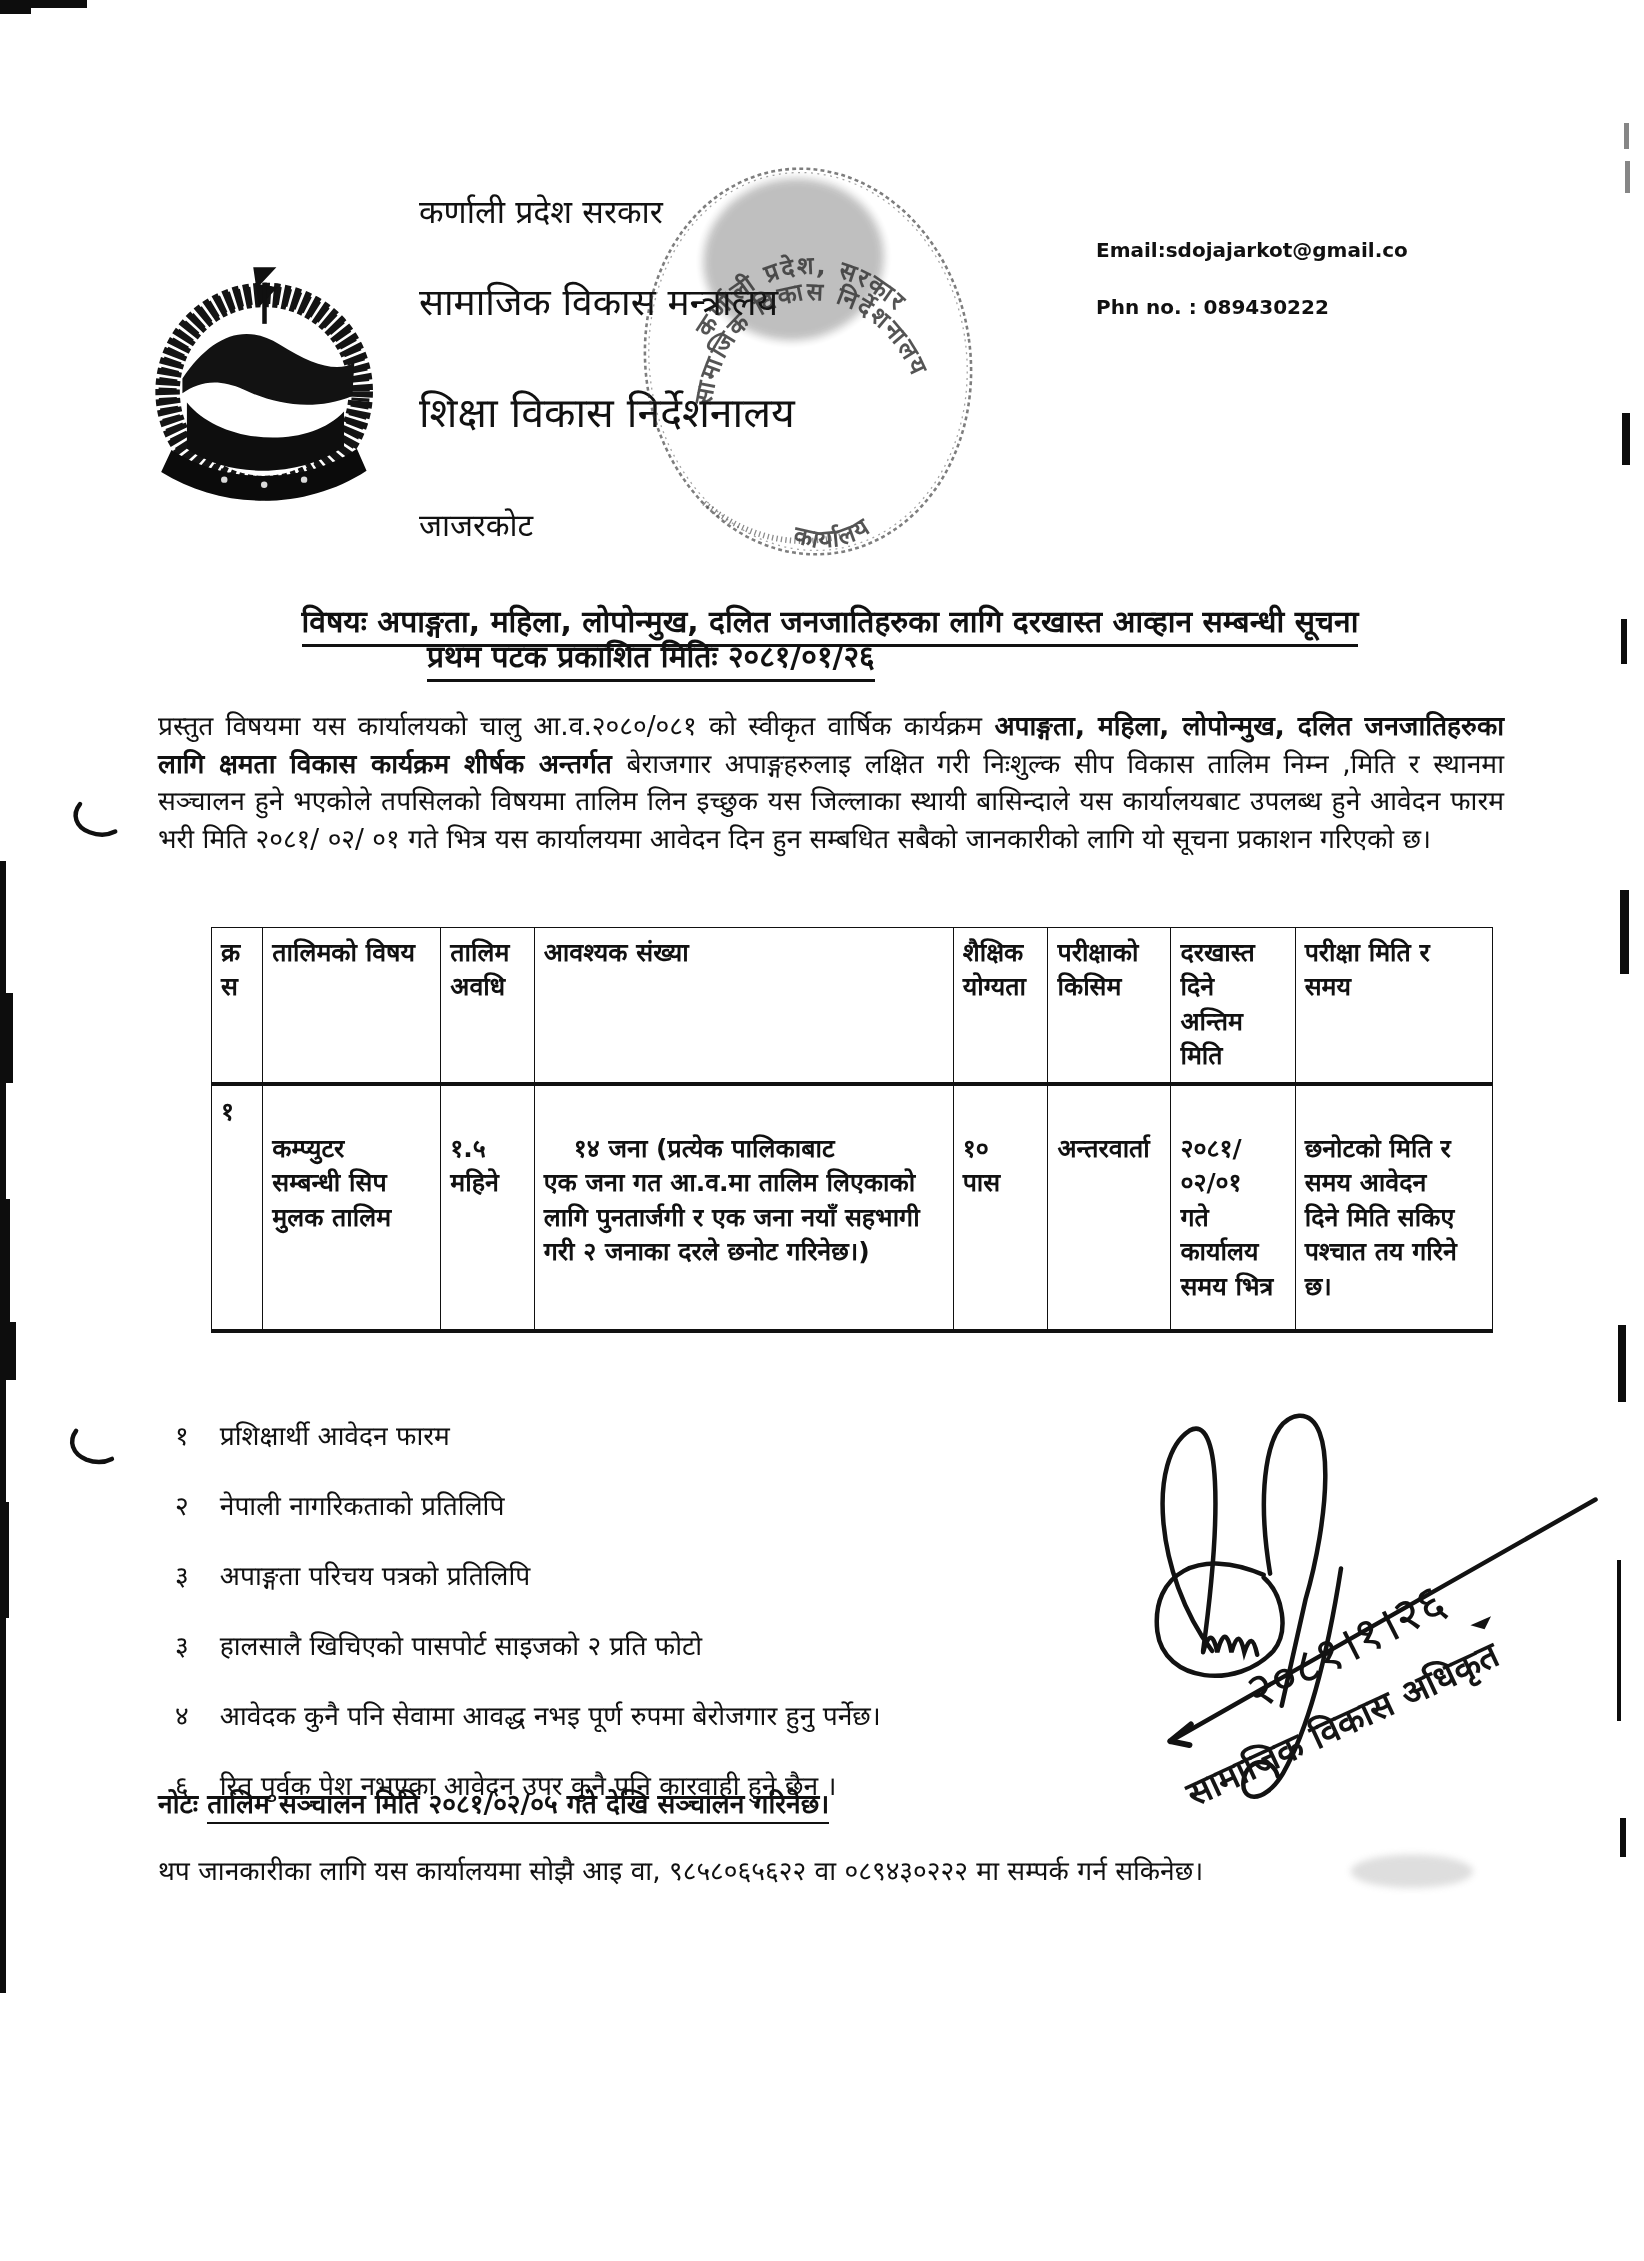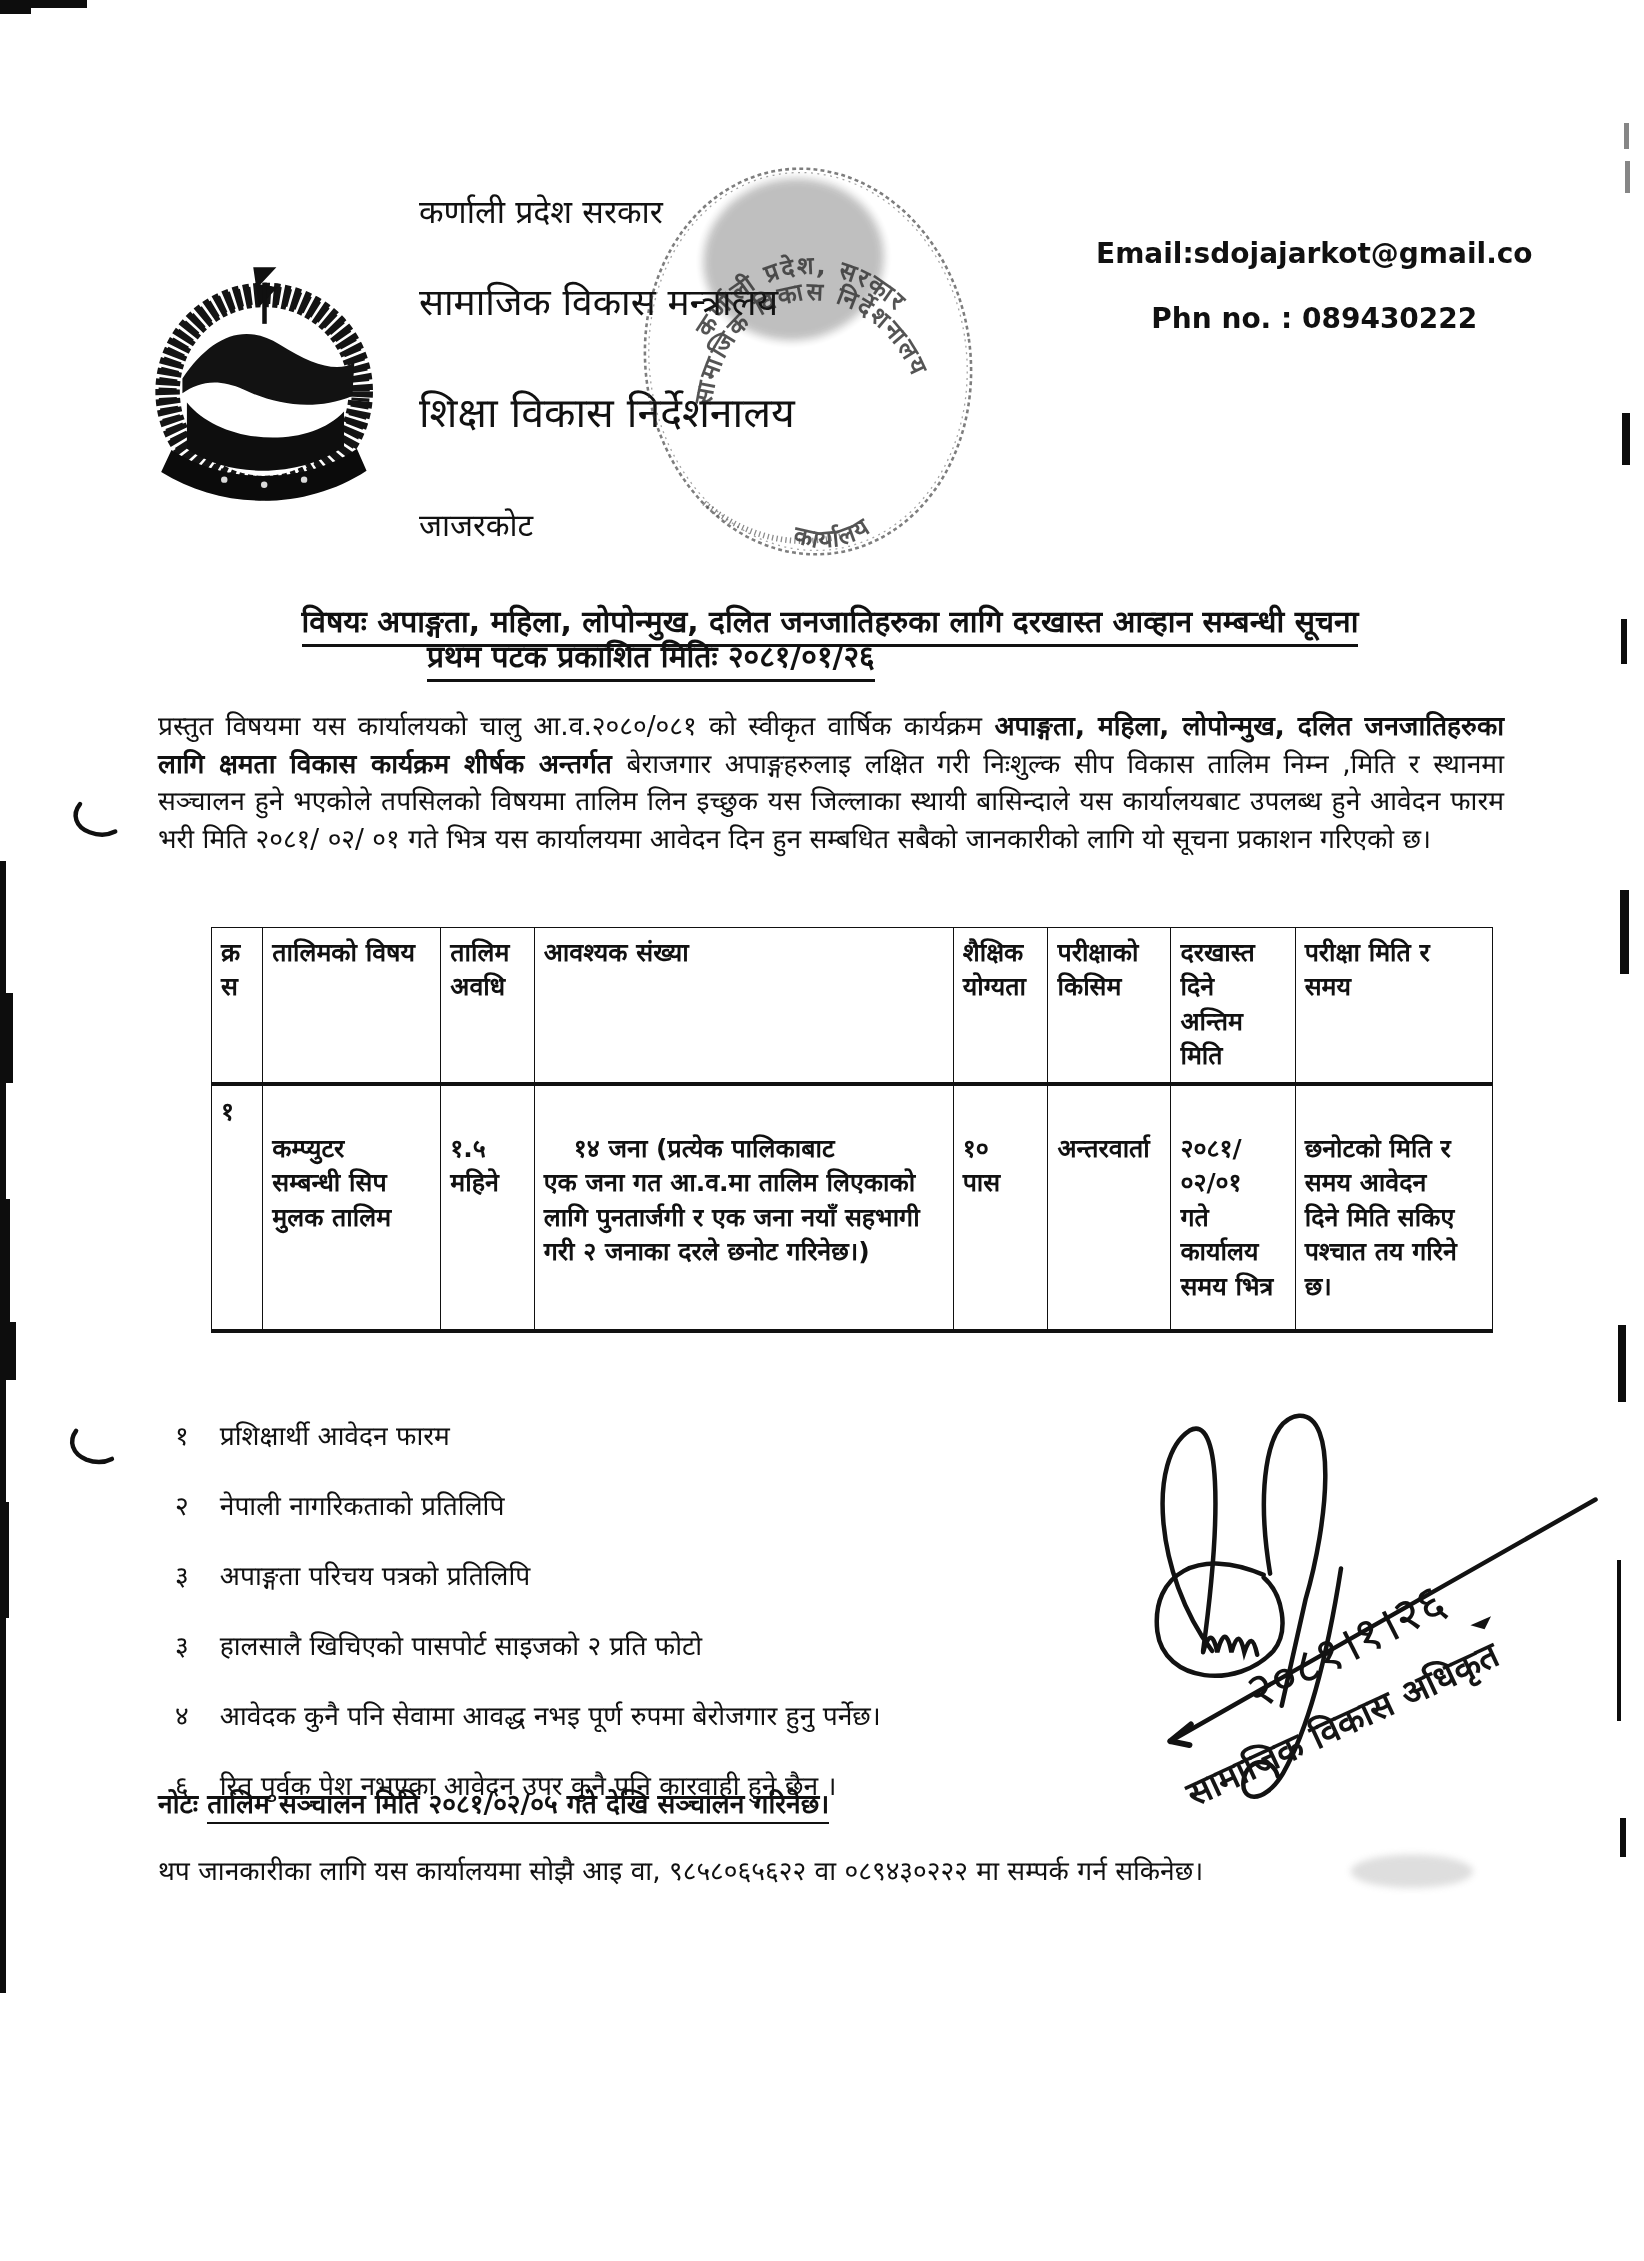--- a/index.html
+++ b/index.html
@@ -16,21 +16,21 @@
   .pre{white-space:pre-line;}
 
   
   .hdr-line{left:419px;width:774px;text-align:left;font-weight:normal;}
   .hdr-gov{top:189px;font-size:32px;}
   .hdr-min{top:275px;font-size:37px;}
   .hdr-dir{top:351px;font-size:41px;margin-top:32px;}
   .hdr-off{top:424px;font-size:46px;letter-spacing:3.9px;}
   .hdr-dist{top:503px;font-size:31px;}
 
-  .contact{left:1096px;top:240px;font-size:28px;font-weight:bold;line-height:1.0;text-align:center;}
+  .contact{left:1096px;top:240px;font-size:20px;font-weight:bold;line-height:1.0;}
   .contact .phone{margin-top:37px;}
 
   
   .stamp{left:624px;top:152px;width:368px;height:419px;transform:rotate(-8deg);opacity:.88;}
 
   
   .logo{left:147px;top:253px;width:235px;height:264px;}
 
   
   .subj1{left:158px;top:600px;width:1344px;text-align:center;font-size:30px;font-weight:bold;}

